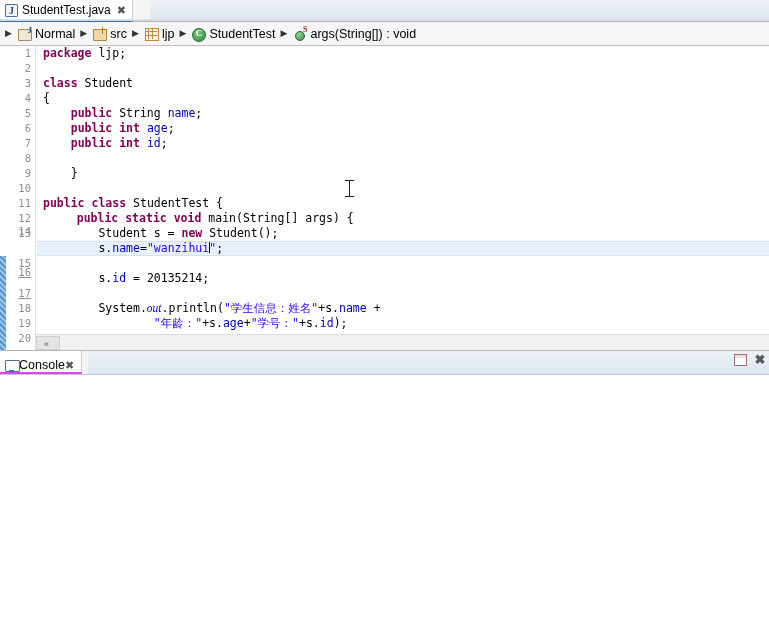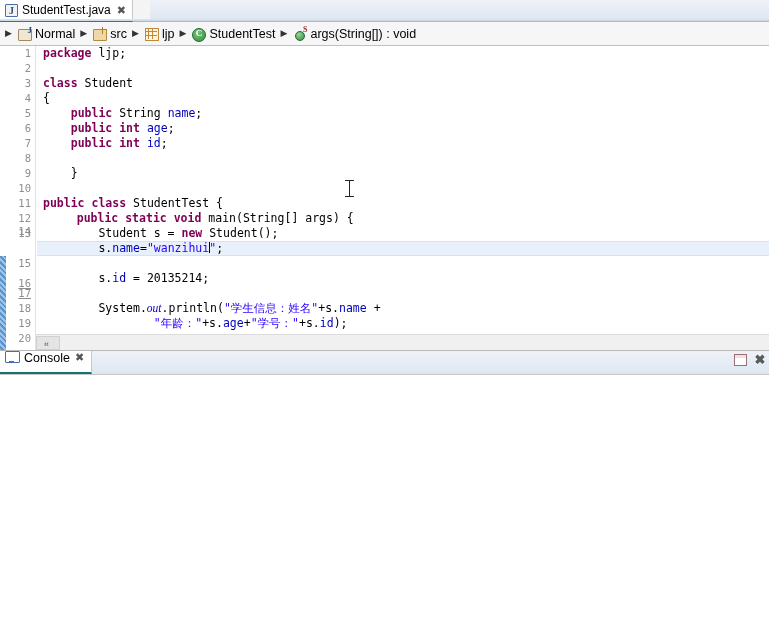--- a/index.html
+++ b/index.html
@@ -320,26 +320,25 @@
     position: relative;
     height: 24px;
     background: #f4f4f4;
     border-bottom: 1px solid #c6c6c6;
   }
   .console-tab {
     position: absolute;
     left: 0; top: 0;
     height: 23px;
     display: flex;
-    align-items: flex-start;
-    gap: 5px;
+    align-items: flex-end;
     padding: 0 7px 0 5px;
     background: #ffffff;
     border-right: 1px solid #c8c8c8;
-    border-bottom: 2px solid #0f766e;
+    border-bottom: 2px solid #d946ef;
     font-size: 12.5px;
   }
   .console-icon {
     width: 14px; height: 12px;
     position: relative;
     flex: 0 0 auto;
   }
   .console-icon::before {
     content:"";
     position:absolute; left:0; top:0; width:13px; height:10px;
@@ -453,21 +452,21 @@
     <div class="lnum" style="top:75px;">6</div>
     <div class="lnum" style="top:90px;">7</div>
     <div class="lnum" style="top:105px;">8</div>
     <div class="lnum" style="top:120px;">9</div>
     <div class="lnum" style="top:135px;">10</div>
     <div class="lnum" style="top:150px;">11</div>
     <div class="lnum" style="top:165px;">12</div>
     <div class="lnum" style="top:180px;">13</div>
     <div class="lnum" style="top:178px;">14</div>
     <div class="lnum" style="top:210px;">15</div>
-    <div class="lnum" style="top:230px;text-decoration:underline;">16</div>
+    <div class="lnum" style="top:219px;text-decoration:underline;">16</div>
     <div class="lnum" style="top:240px;text-decoration:underline;">17</div>
     <div class="lnum" style="top:255px;">18</div>
     <div class="lnum" style="top:270px;">19</div>
     <div class="lnum" style="top:285px;">20</div>
   </div>
 
   <div class="fold" style="top:165px;"></div>
 
   <div class="codearea">
     <div class="cline" style="top:0px;"><span class="kw">package</span><span class="plain"> ljp;</span></div>

